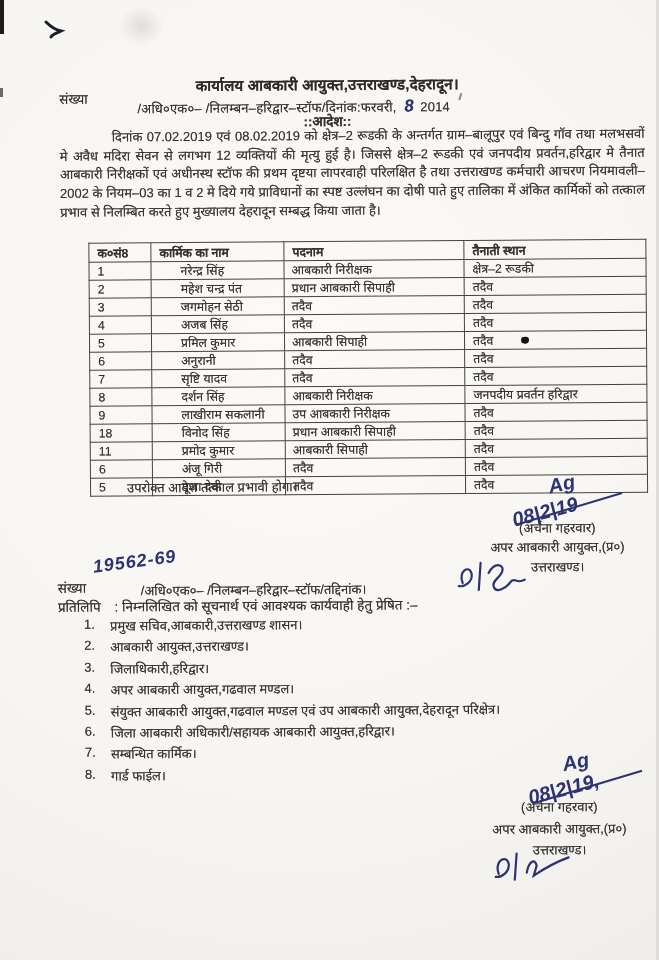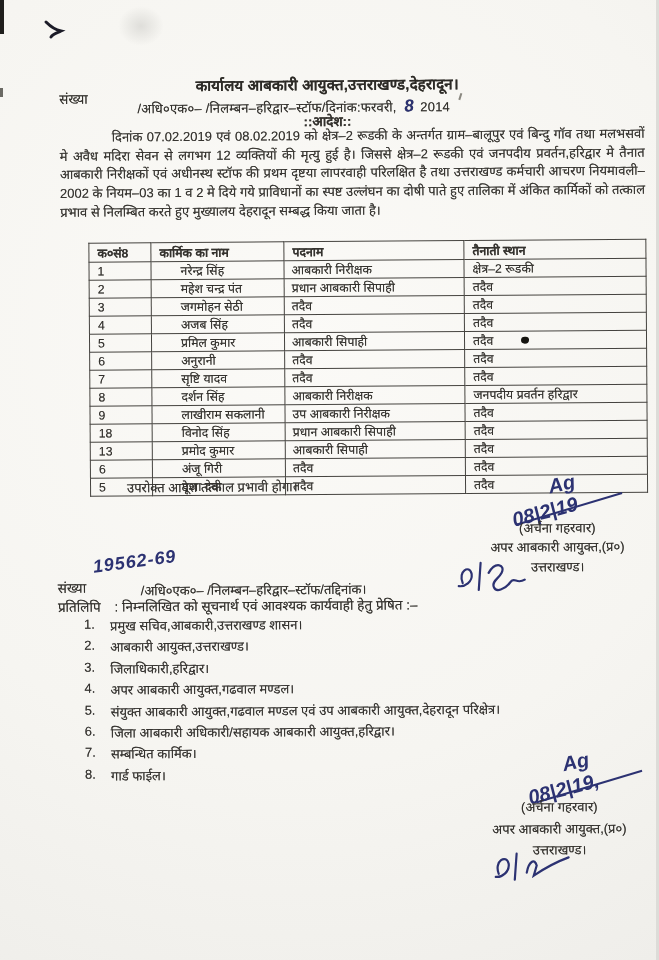--- a/index.html
+++ b/index.html
@@ -154,21 +154,21 @@
             <td class="col-post">उप आबकारी निरीक्षक</td>
             <td class="col-place">तदैव</td>
           </tr>
           <tr>
             <td class="col-sn">18</td>
             <td class="col-name">विनोद सिंह</td>
             <td class="col-post">प्रधान आबकारी सिपाही</td>
             <td class="col-place">तदैव</td>
           </tr>
           <tr>
-            <td class="col-sn">13</td>
+            <td class="col-sn">11</td>
             <td class="col-name">प्रमोद कुमार</td>
             <td class="col-post">आबकारी सिपाही</td>
             <td class="col-place">तदैव</td>
           </tr>
           <tr>
             <td class="col-sn">6</td>
             <td class="col-name">अंजू गिरी</td>
             <td class="col-post">तदैव</td>
             <td class="col-place">तदैव</td>
           </tr>

